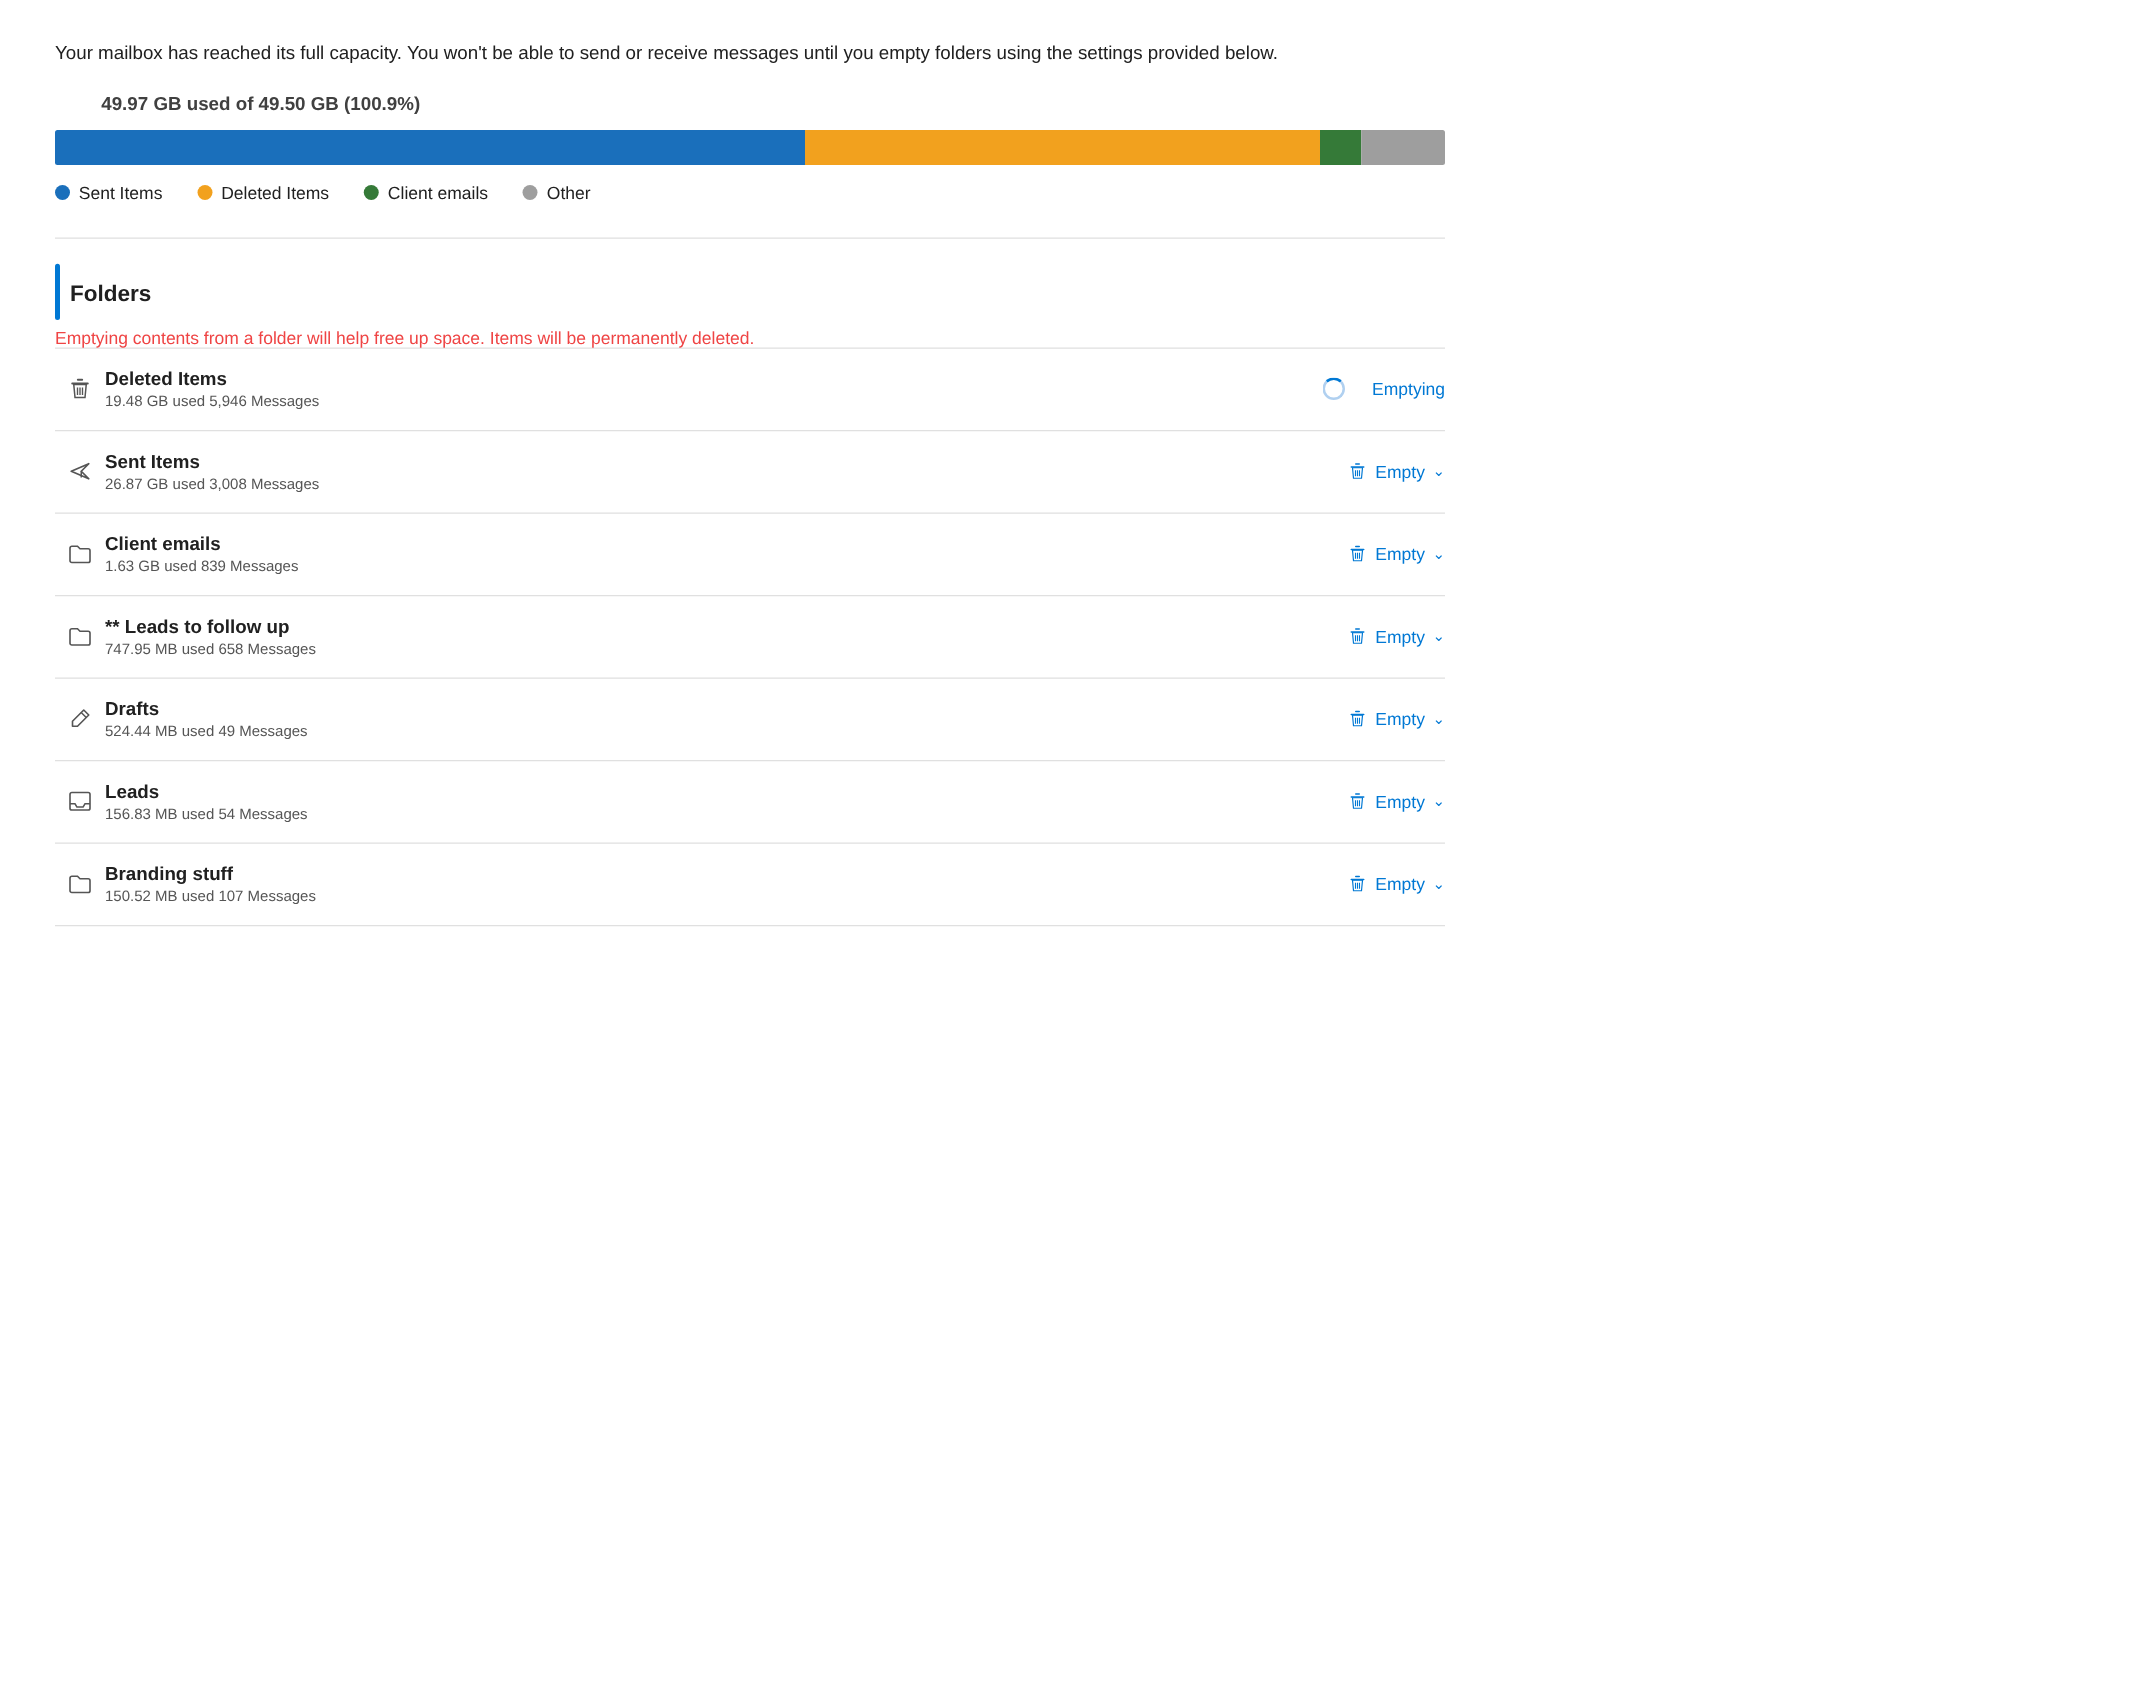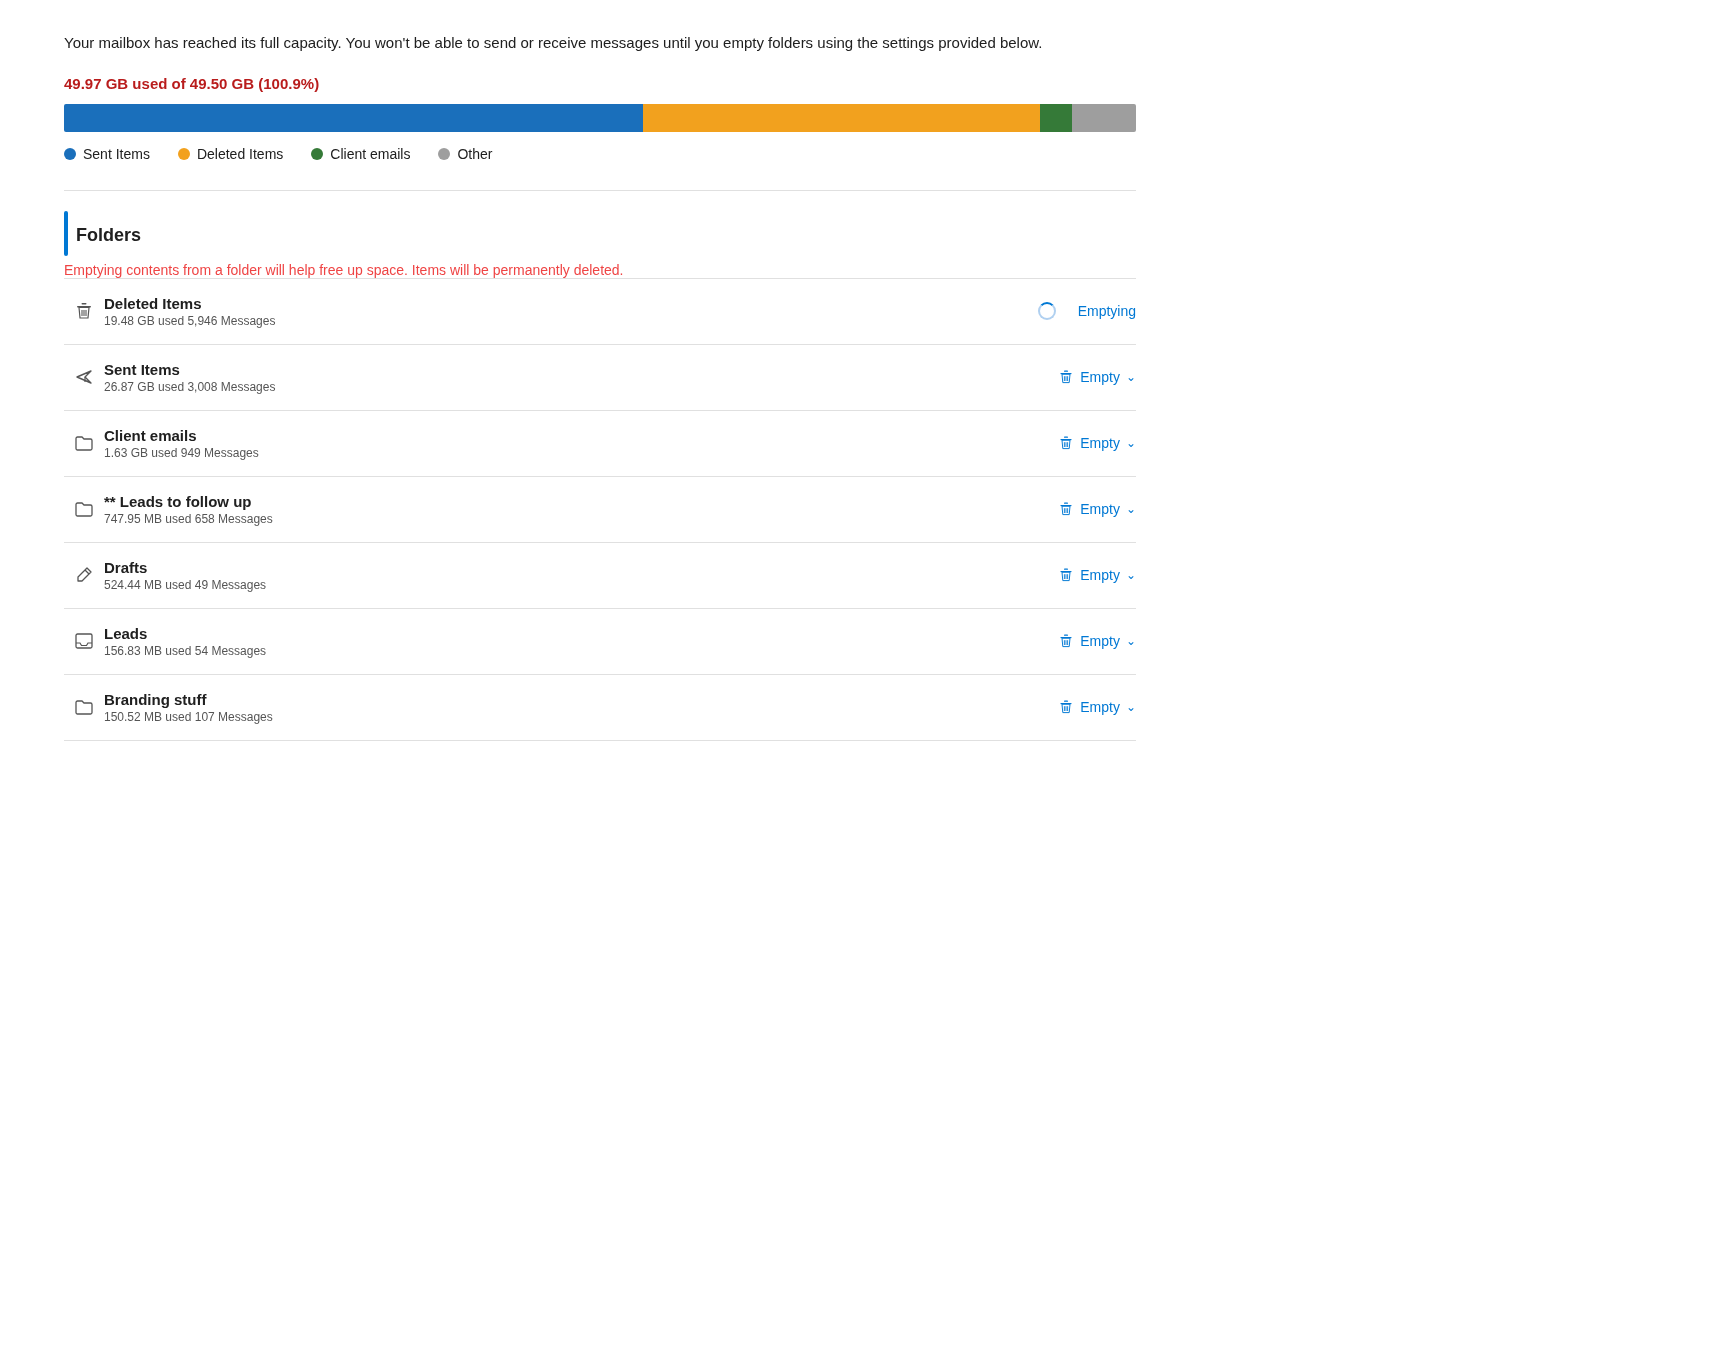--- a/index.html
+++ b/index.html
@@ -4,33 +4,34 @@
   <style>
     * { box-sizing: border-box; margin: 0; padding: 0; }
     body {
       font-family: 'Segoe UI', Tahoma, Geneva, Verdana, sans-serif;
       background: #fff;
       color: #202020;
       font-size: 14px;
     }
     .container {
       max-width: 1200px;
-      padding: 32px 64px;
+      padding: 32px 44px;
     }
     .warning-text {
       font-size: 15px;
       color: #202020;
       line-height: 1.5;
       margin-bottom: 20px;
     }
     .usage-text {
-      color: #b91c1c;
+      color: #404040;
       font-size: 15px;
       font-weight: 600;
       margin-bottom: 12px;
+      margin-left: 37px;
     }
     .usage-bar-container {
       width: 100%;
       height: 28px;
       display: flex;
       border-radius: 2px;
       overflow: hidden;
       margin-bottom: 14px;
     }
     .bar-segment {
@@ -238,21 +239,21 @@
         </div>
       </div>
       <div class="folder-row">
         <div class="folder-icon">
           <svg width="20" height="20" viewBox="0 0 20 20" fill="none" xmlns="http://www.w3.org/2000/svg">
       <path d="M2 5.5C2 4.67 2.67 4 3.5 4H8L10 6H16.5C17.33 6 18 6.67 18 7.5V15.5C18 16.33 17.33 17 16.5 17H3.5C2.67 17 2 16.33 2 15.5V5.5Z" stroke="#555" stroke-width="1.3" fill="none"></path>
     </svg>
         </div>
         <div class="folder-info">
           <div class="folder-name">Client emails</div>
-          <div class="folder-meta">1.63 GB used  949 Messages</div>
+          <div class="folder-meta">1.63 GB used  839 Messages</div>
         </div>
         <div class="folder-action">
           <svg width="16" height="16" viewBox="0 0 20 20" fill="none" xmlns="http://www.w3.org/2000/svg">
     <rect x="3" y="5" width="14" height="1.5" rx="0.75" fill="#0078d4"></rect>
     <rect x="7.5" y="2" width="5" height="1.5" rx="0.75" fill="#0078d4"></rect>
     <path d="M5 6.5l1 10.5h8l1-10.5H5z" stroke="#0078d4" stroke-width="1.2" fill="none"></path>
     <line x1="8" y1="9" x2="8" y2="15" stroke="#0078d4" stroke-width="1.1"></line>
     <line x1="10" y1="9" x2="10" y2="15" stroke="#0078d4" stroke-width="1.1"></line>
     <line x1="12" y1="9" x2="12" y2="15" stroke="#0078d4" stroke-width="1.1"></line>
   </svg>

